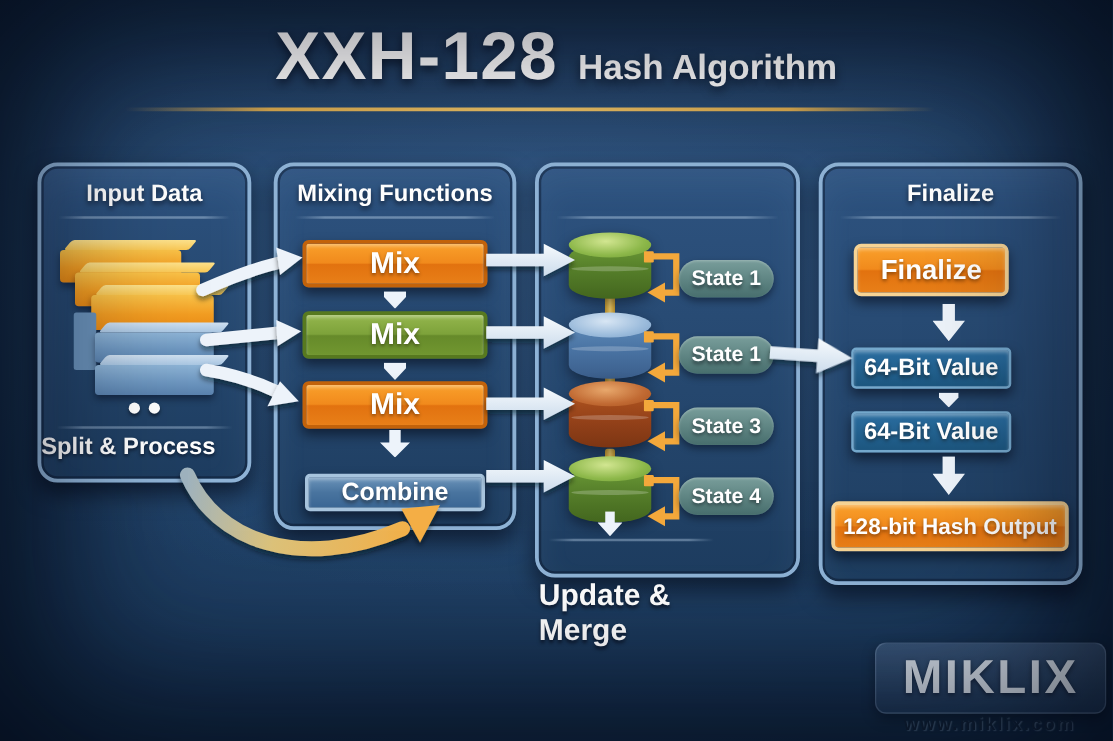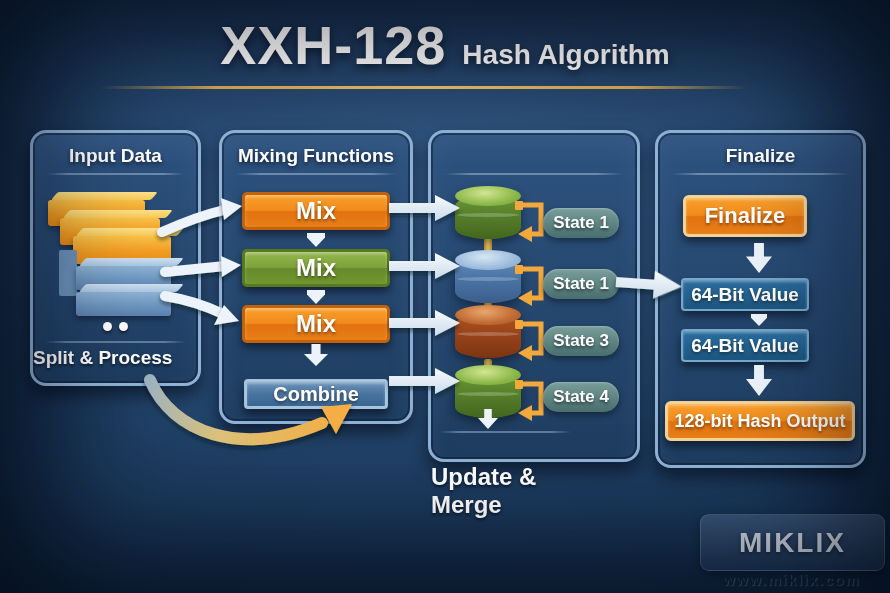--- a/index.html
+++ b/index.html
@@ -94,21 +94,21 @@
     text-shadow:0 2px 3px rgba(0,0,10,.5);}
 
   .loop-icon{position:absolute;width:36px;height:46px;}
 
   
   .brand-box{position:absolute;left:700px;top:514px;width:183px;height:55px;border-radius:9px;
     background:linear-gradient(180deg,rgba(128,158,198,.30),rgba(55,85,125,.30));
     border:1px solid rgba(180,205,230,.22);
     display:flex;align-items:center;justify-content:center;
     box-shadow:0 4px 10px rgba(0,2,10,.35);}
-  .brand-text{font-size:28px;font-weight:bold;letter-spacing:2px;color:#cbd4de;
+  .brand-text{font-size:38px;font-weight:bold;letter-spacing:2px;color:#cbd4de;
     text-shadow:0 2px 4px rgba(0,0,12,.5);}
   .brand-url{position:absolute;left:700px;top:571px;width:183px;text-align:center;
     font-size:15px;font-weight:bold;letter-spacing:1.5px;color:#0f2036;
     text-shadow:1px 1px 1px rgba(170,200,230,.3);}
 
   .overlay{position:absolute;inset:0;pointer-events:none;}
 </style>
 </head>
 <body>
 

